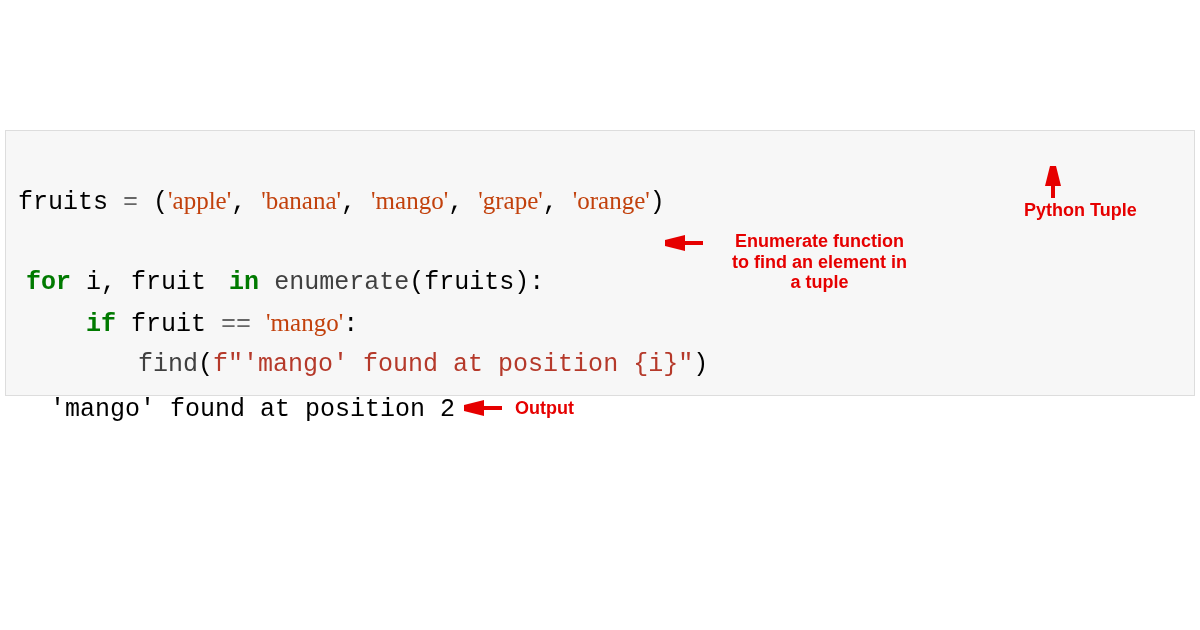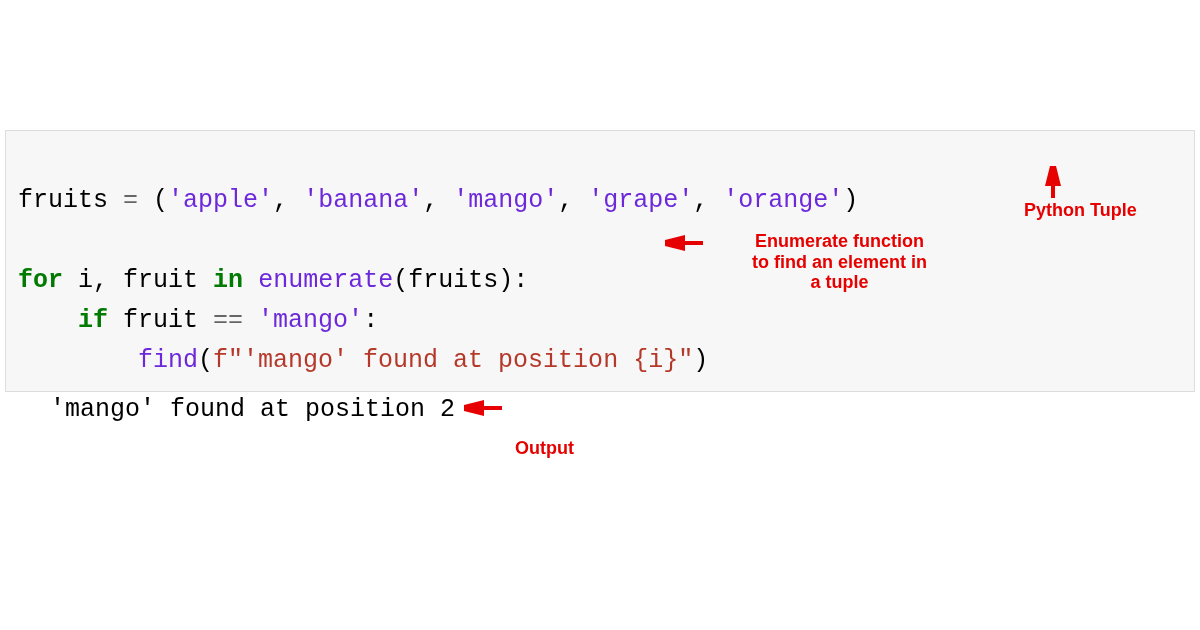--- a/index.html
+++ b/index.html
@@ -26,23 +26,23 @@
   .output-block {
     position: absolute;
     top: 395px;
     left: 18px;
     white-space: pre;
     margin-left: 32px;
   }
   .var { color: #000000; }
   .op { color: #666666; }
   .paren { color: #000000; }
-  .str { color: #6d28d9; }
-  .kw { color: #007a00; font-weight: bold; }
-  .func { color: #6d28d9; }
+  .str { color: #c2410c; font-family: Liberation Serif, serif; }
+  .kw { color: #007a00; font-weight: bold; margin-left: 8px; }
+  .func { color: #404040; }
   .plain { color: #000000; }
   .comma { color: #000000; }
   .fstr { color: #b5392a; }
   .fexpr { color: #b5392a; }
 
   .annotation {
     position: absolute;
     color: #e60000;
     font-family: Arial, Helvetica, sans-serif;
     font-size: 18px;
@@ -78,25 +78,25 @@
 <div class="annotation" style="left:1024px; top:200px;">Python Tuple</div>
 
 <svg class="arrow-svg" style="left:665px; top:235px; width:40px; height:16px;">
   <defs>
     <marker id="ah2" markerWidth="8" markerHeight="8" refX="4" refY="2" orient="auto">
       <polygon points="0,0 8,2 0,4" fill="#e60000"></polygon>
     </marker>
   </defs>
   <line x1="38" y1="8" x2="4" y2="8" stroke="#e60000" stroke-width="4" marker-end="url(#ah2)"></line>
 </svg>
-<div class="annotation" style="left:752px; top:231px; white-space:pre-line; text-align:center;">Enumerate function
+<div class="annotation" style="left:732px; top:231px; white-space:pre-line; text-align:center;">Enumerate function
 to find an element in
 a tuple</div>
 
 <svg class="arrow-svg" style="left:464px; top:400px; width:40px; height:16px;">
   <defs>
     <marker id="ah3" markerWidth="8" markerHeight="8" refX="4" refY="2" orient="auto">
       <polygon points="0,0 8,2 0,4" fill="#e60000"></polygon>
     </marker>
   </defs>
   <line x1="38" y1="8" x2="4" y2="8" stroke="#e60000" stroke-width="4" marker-end="url(#ah3)"></line>
 </svg>
-<div class="annotation" style="left:515px; top:398px;margin-top:40px;">Output</div>
+<div class="annotation" style="left:515px; top:398px;">Output</div>
 
 </body></html>

